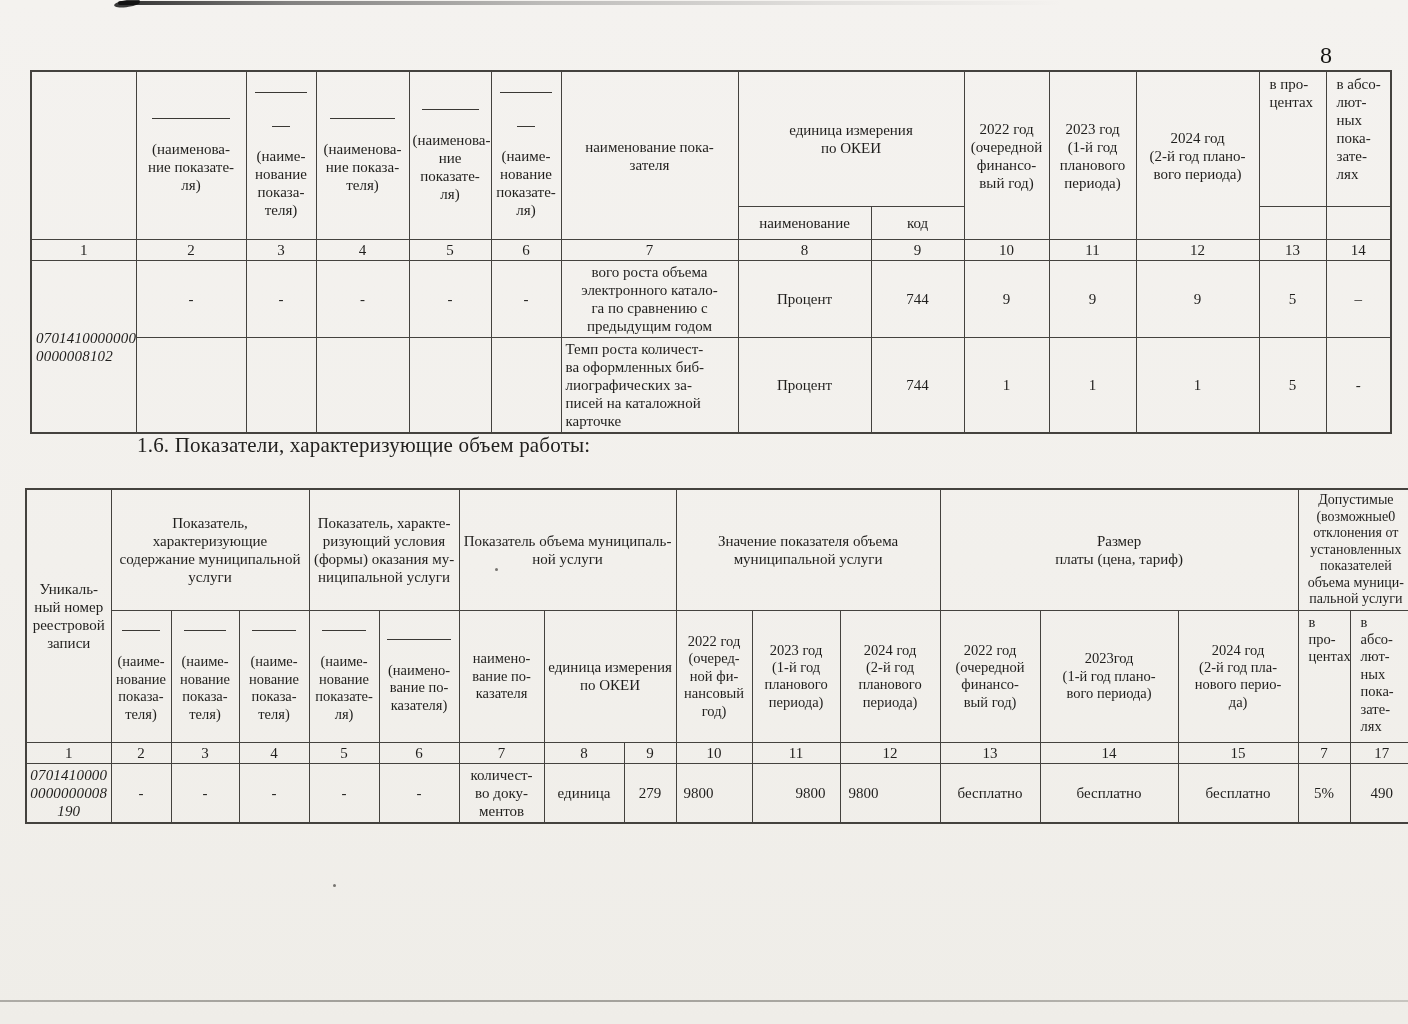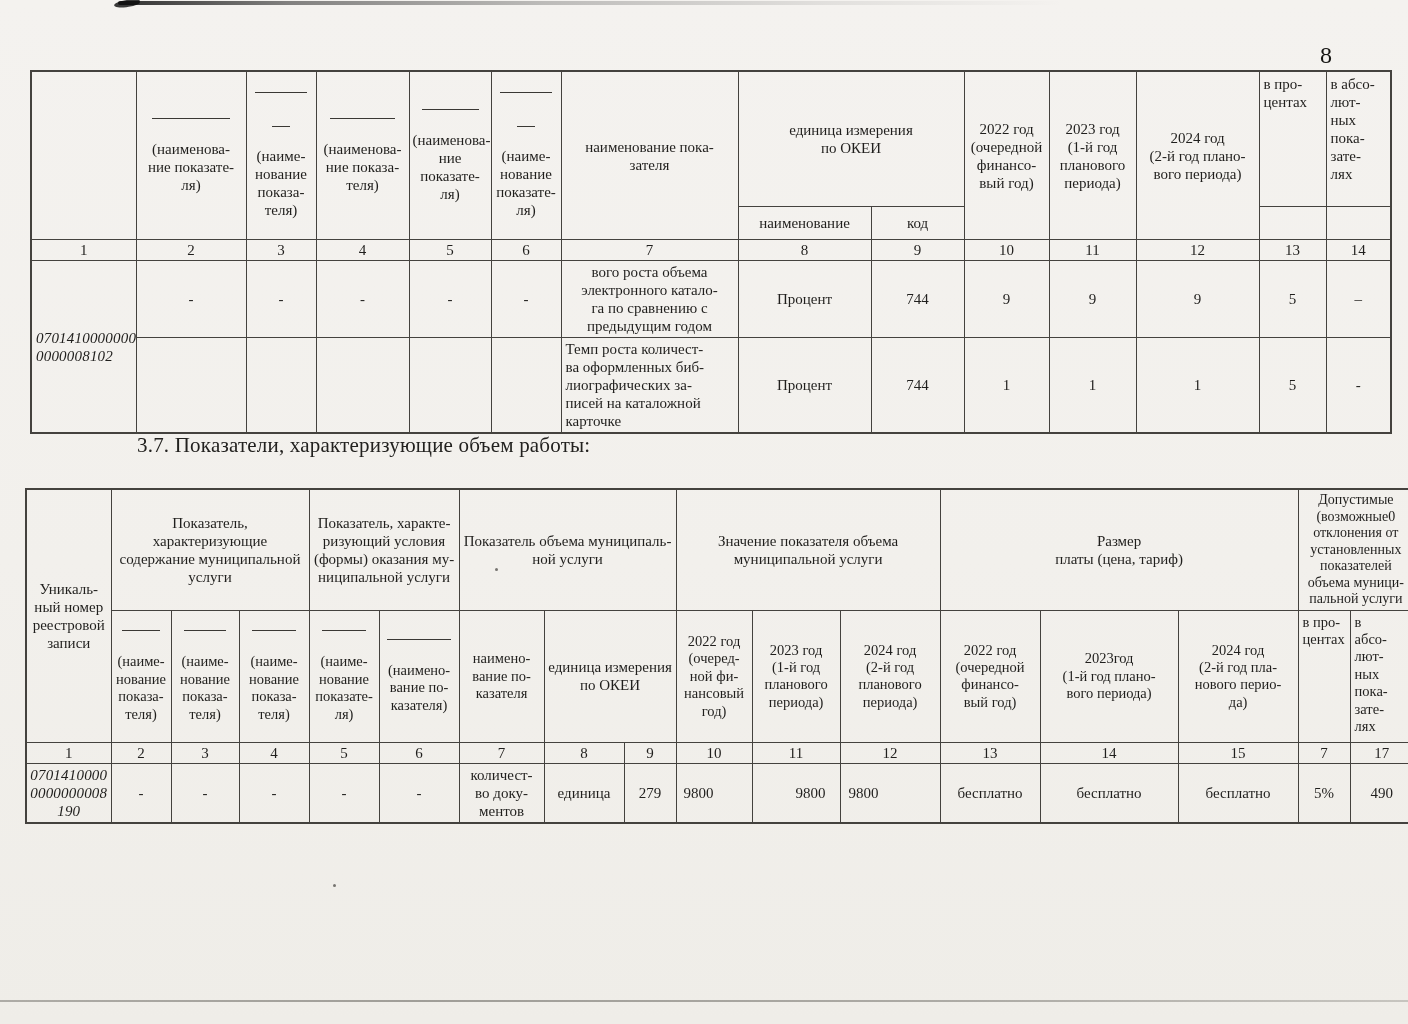--- a/index.html
+++ b/index.html
@@ -49,21 +49,21 @@
   .t1 { left:30px;  top:70px;  width:1360px; }
   .t2 { left:25px;  top:488px; width:1380px; }
 
   .num-row td { height:20px; font-size:15px; padding:0 2px; }
   .fill-line { height:0; border-top:1.8px solid #3a3834; width:76%; margin:0 auto 3px; }
   .fill-line.gap   { margin-bottom:15px; width:82%; }
   .fill-line.short { width:28%; margin-bottom:2px; }
   .fill-line.t2    { width:70%; margin-bottom:5px; }
   .fill-line.t2w   { width:88%; margin-bottom:5px; }
 
-  .top-left   { vertical-align:top; text-align:left; padding:3px 4px 2px 4px; }
+  .top-left   { vertical-align:top; text-align:left; padding:3px 4px 2px 10px; }
   .left       { text-align:left; padding-left:4px; }
   .right      { text-align:right; padding-right:14px; }
   .small      { font-size:14px; line-height:1.18; }
   .sub14      { font-size:14.5px; }
   .registry   { font-size:15px; letter-spacing:.2px;font-style:italic; }
 </style>
 </head>
 <body>
 
 <div class="page">
@@ -206,21 +206,21 @@
       <td>744</td>
       <td>1</td>
       <td>1</td>
       <td>1</td>
       <td>5</td>
       <td>-</td>
     </tr>
   </tbody>
     </table>
 
-  <div class="section-heading">3.7. Показатели, характеризующие объем работы:</div>
+  <div class="section-heading">1.6. Показатели, характеризующие объем работы:</div>
 
   <table class="t2">
     <colgroup>
       <col style="width:85px">
         <col style="width:60px">
         <col style="width:68px">
         <col style="width:70px">
       <col style="width:70px">
         <col style="width:80px">
         <col style="width:85px">

